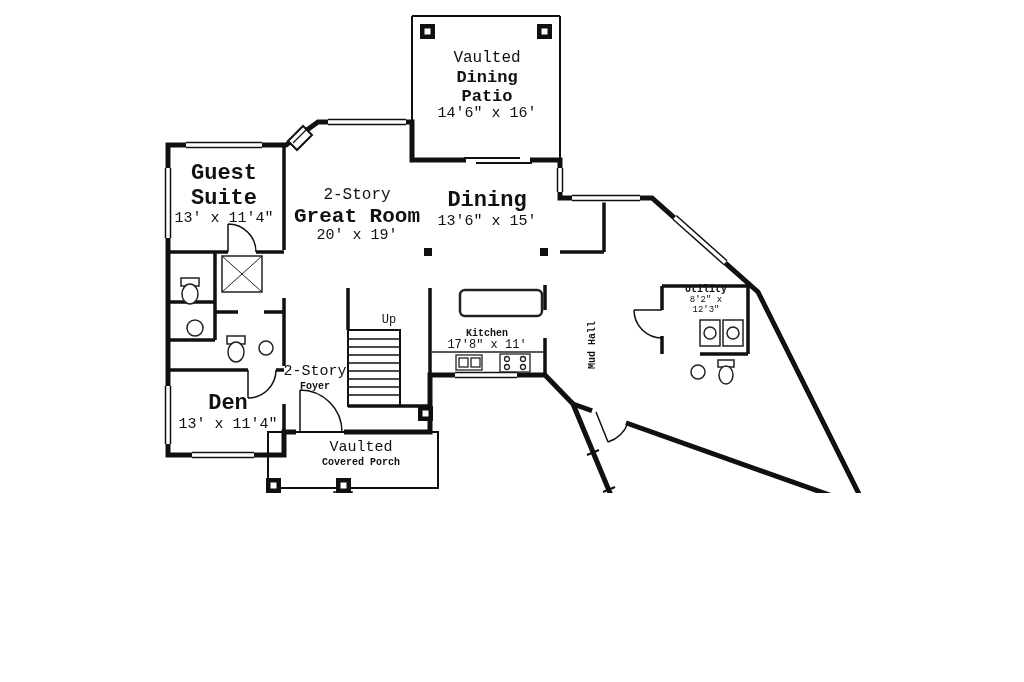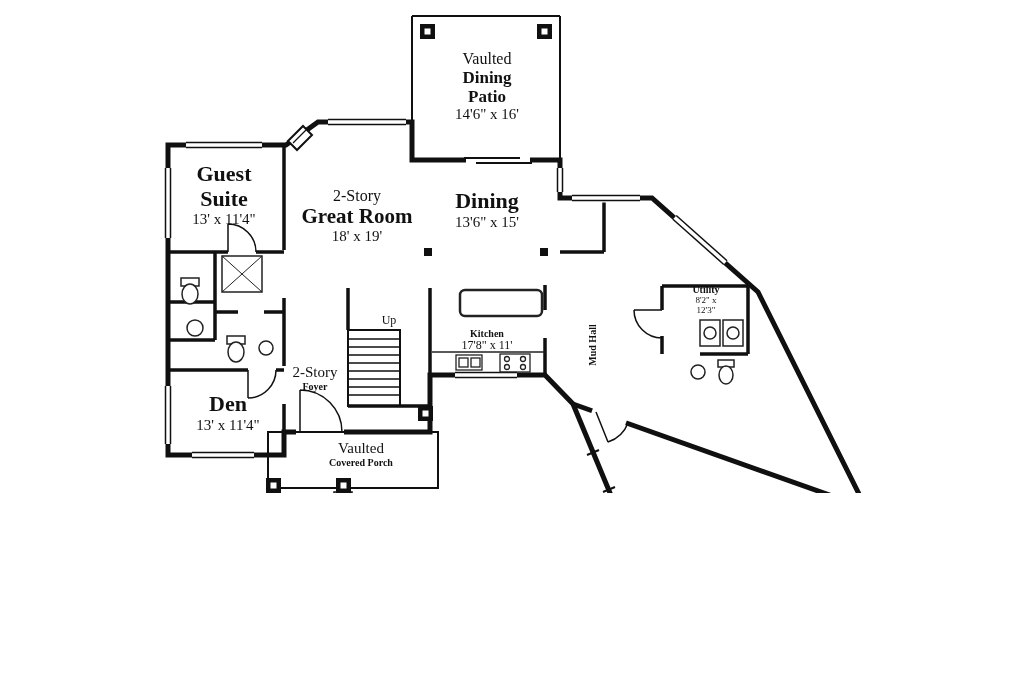--- a/index.html
+++ b/index.html
@@ -1,17 +1,17 @@
 <!DOCTYPE html>
 <html><head>
 <meta charset="utf-8">
 <style>
   html,body{margin:0;padding:0;background:#fff;}
   #plan{position:relative;width:1024px;height:493px;background:#fff;overflow:hidden;
-        font-family:Liberation Serif, serif;color:#111;}
+        font-family:Liberation Mono, monospace;color:#111;}
   #plan svg{position:absolute;left:0;top:0;}
   .lbl{position:absolute;transform:translate(-50%,-50%);text-align:center;
        line-height:1.12;white-space:nowrap;color:#111;}
   .rot{transform:translate(-50%,-50%) rotate(-90deg);}
   .t19b{font-size:21px;font-weight:700;}
   .t18b{font-size:22px;font-weight:700;}
   .t17b{font-size:17px;font-weight:700;}
   .t16b{font-size:10px;font-weight:700;}
   .t16{font-size:16px;}
   .t15{font-size:15px;}
@@ -173,21 +173,21 @@
 
   <div class="lbl" style="left:224px;top:195px">
     <div class="t18b">Guest</div>
     <div class="t18b">Suite</div>
     <div class="t15">13' x 11'4"</div>
   </div>
 
   <div class="lbl" style="left:357px;top:216px">
     <div class="t16">2-Story</div>
     <div class="t19b">Great Room</div>
-    <div class="t15">18' x 19'</div>
+    <div class="t15">20' x 19'</div>
   </div>
 
   <div class="lbl" style="left:487px;top:210px">
     <div class="t18b">Dining</div>
     <div class="t15">13'6" x 15'</div>
   </div>
 
   <div class="lbl" style="left:706px;top:300px">
     <div class="t10b">Utility</div>
     <div class="t9">8'2" x</div>

